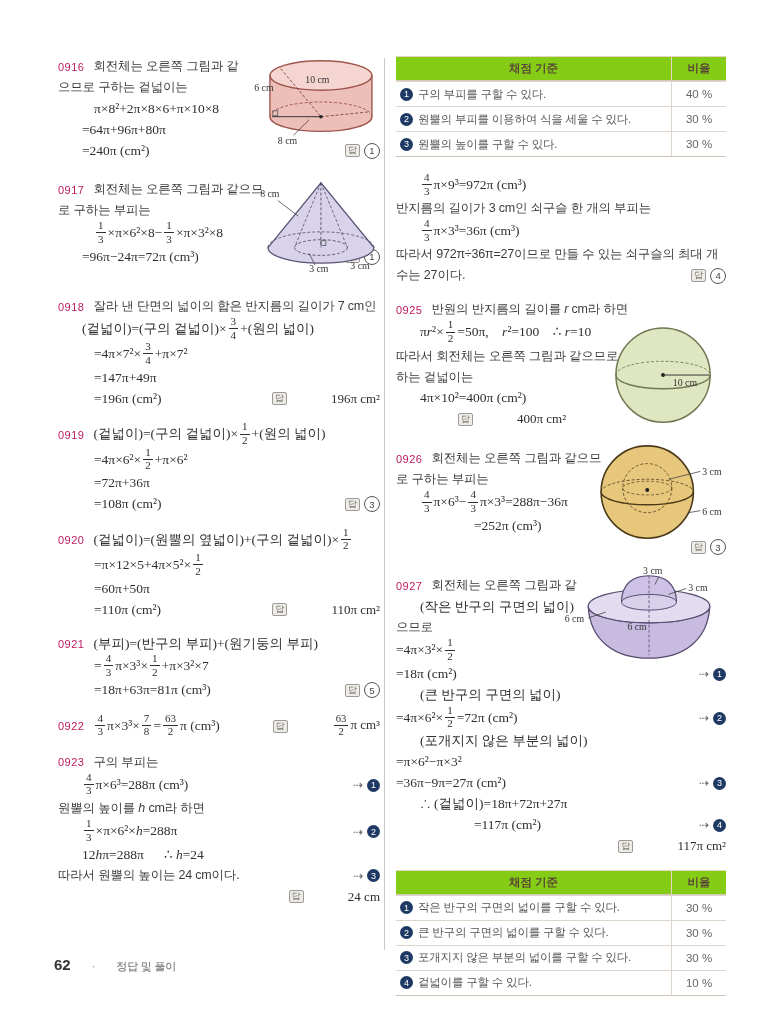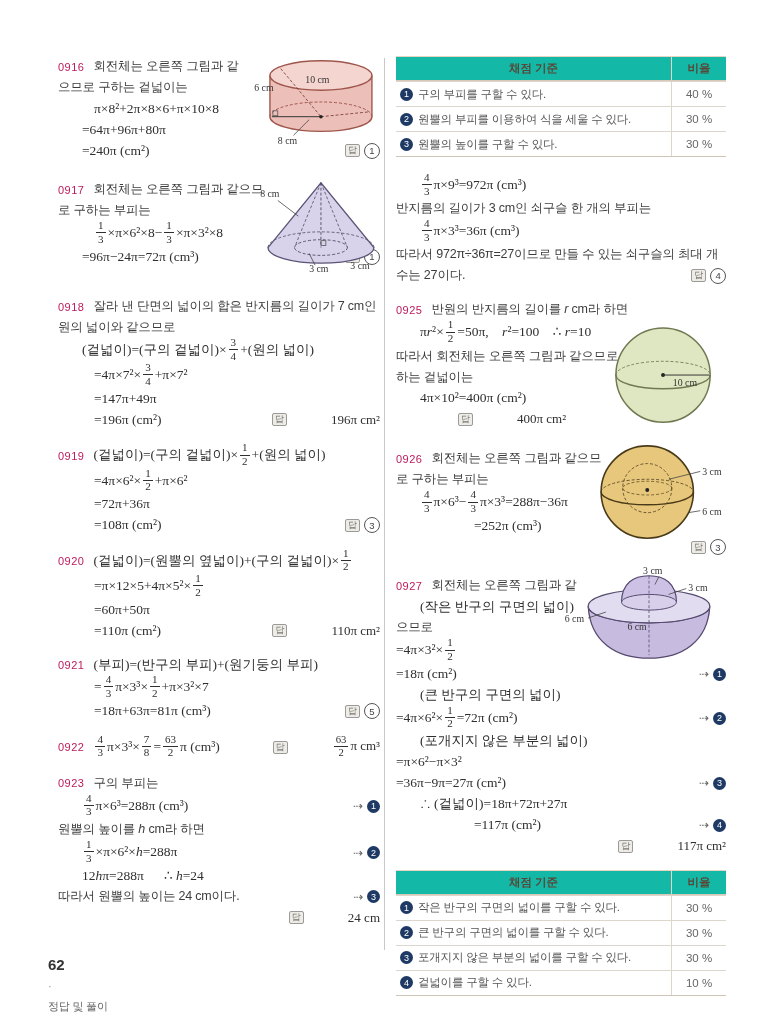--- a/index.html
+++ b/index.html
@@ -36,30 +36,30 @@
   .ansline.mid{justify-content:flex-start;padding-left:62px;}
   .ansline .end{margin-left:0;}
   .fig{position:absolute;z-index:2;}
   .fig text{font-family:"Liberation Serif",serif;font-size:10px;fill:#333;}
   .fig-cylinder{right:-2px;top:-6px;}
   .fig-cone{right:-2px;top:-4px;}
   .fig-sphere1{right:2px;top:24px;}
   .fig-sphere2{right:-6px;top:-8px;}
   .fig-hemi{right:-8px;top:-10px;}
   .gtable{margin-bottom:16px;border-bottom:1px solid #cfc4b7;font-size:11.5px;}
-  .thead{display:flex;background:#14b8a6;border-top:1px solid #e7d5c3;border-bottom:1px solid #d8c8b8;
+  .thead{display:flex;background:#84cc16;border-top:1px solid #e7d5c3;border-bottom:1px solid #d8c8b8;
          font-weight:bold;color:#5a4636;}
   .thead span{padding:4px 0;}
   .th-crit{flex:1;text-align:center;}
   .th-ratio{width:54px;text-align:center;border-left:1px solid #e7d5c3;}
   .trow{display:flex;border-top:1px solid #ddd6cd;color:#555;}
   .trow:first-of-type{border-top:none;}
   .tc-crit{flex:1;display:flex;align-items:center;gap:5px;padding:4.5px 2px 4.5px 4px;letter-spacing:-0.2px;}
   .tc-ratio{width:54px;display:flex;align-items:center;justify-content:center;border-left:1px solid #ddd6cd;color:#666;}
-  .footer{position:absolute;left:48px;top:956px;display:flex;align-items:baseline;gap:7px;flex-direction:column;}
+  .footer{position:absolute;left:54px;top:956px;display:flex;align-items:baseline;gap:21px;}
   .footer .pageno{font-weight:bold;font-size:15px;color:#333;}
   .footer .sep{color:#999;font-size:11px;}
   .footer .flabel{font-size:11px;color:#666;letter-spacing:-0.2px;}
 </style>
 </head>
 <body>
 
 <div class="page">
 
   <div class="col left">
@@ -158,24 +158,20 @@
         </div>
     </section>
 
     <section class="problem">
       <div>
           <div class="line ktext">
             <span class="pnum">0918</span>
             <span class="body">잘라 낸 단면의 넓이의 합은 반지름의 길이가 7 cm인</span>
             <span class="sp"></span>
           </div>
-          <div class="line ktext">
-            <span class="body">원의 넓이와 같으므로</span>
-            <span class="sp"></span>
-          </div>
           <div class="line math ind1">
             <span class="body">(겉넓이)=(구의 겉넓이)×<span class="frac">
                 <span class="top">3</span>
                 <span class="bot">4</span>
               </span>+(원의 넓이)</span>
             <span class="sp"></span>
           </div>
           <div class="line math ind2">
             <span class="body">=4π×7²×<span class="frac">
                 <span class="top">3</span>

